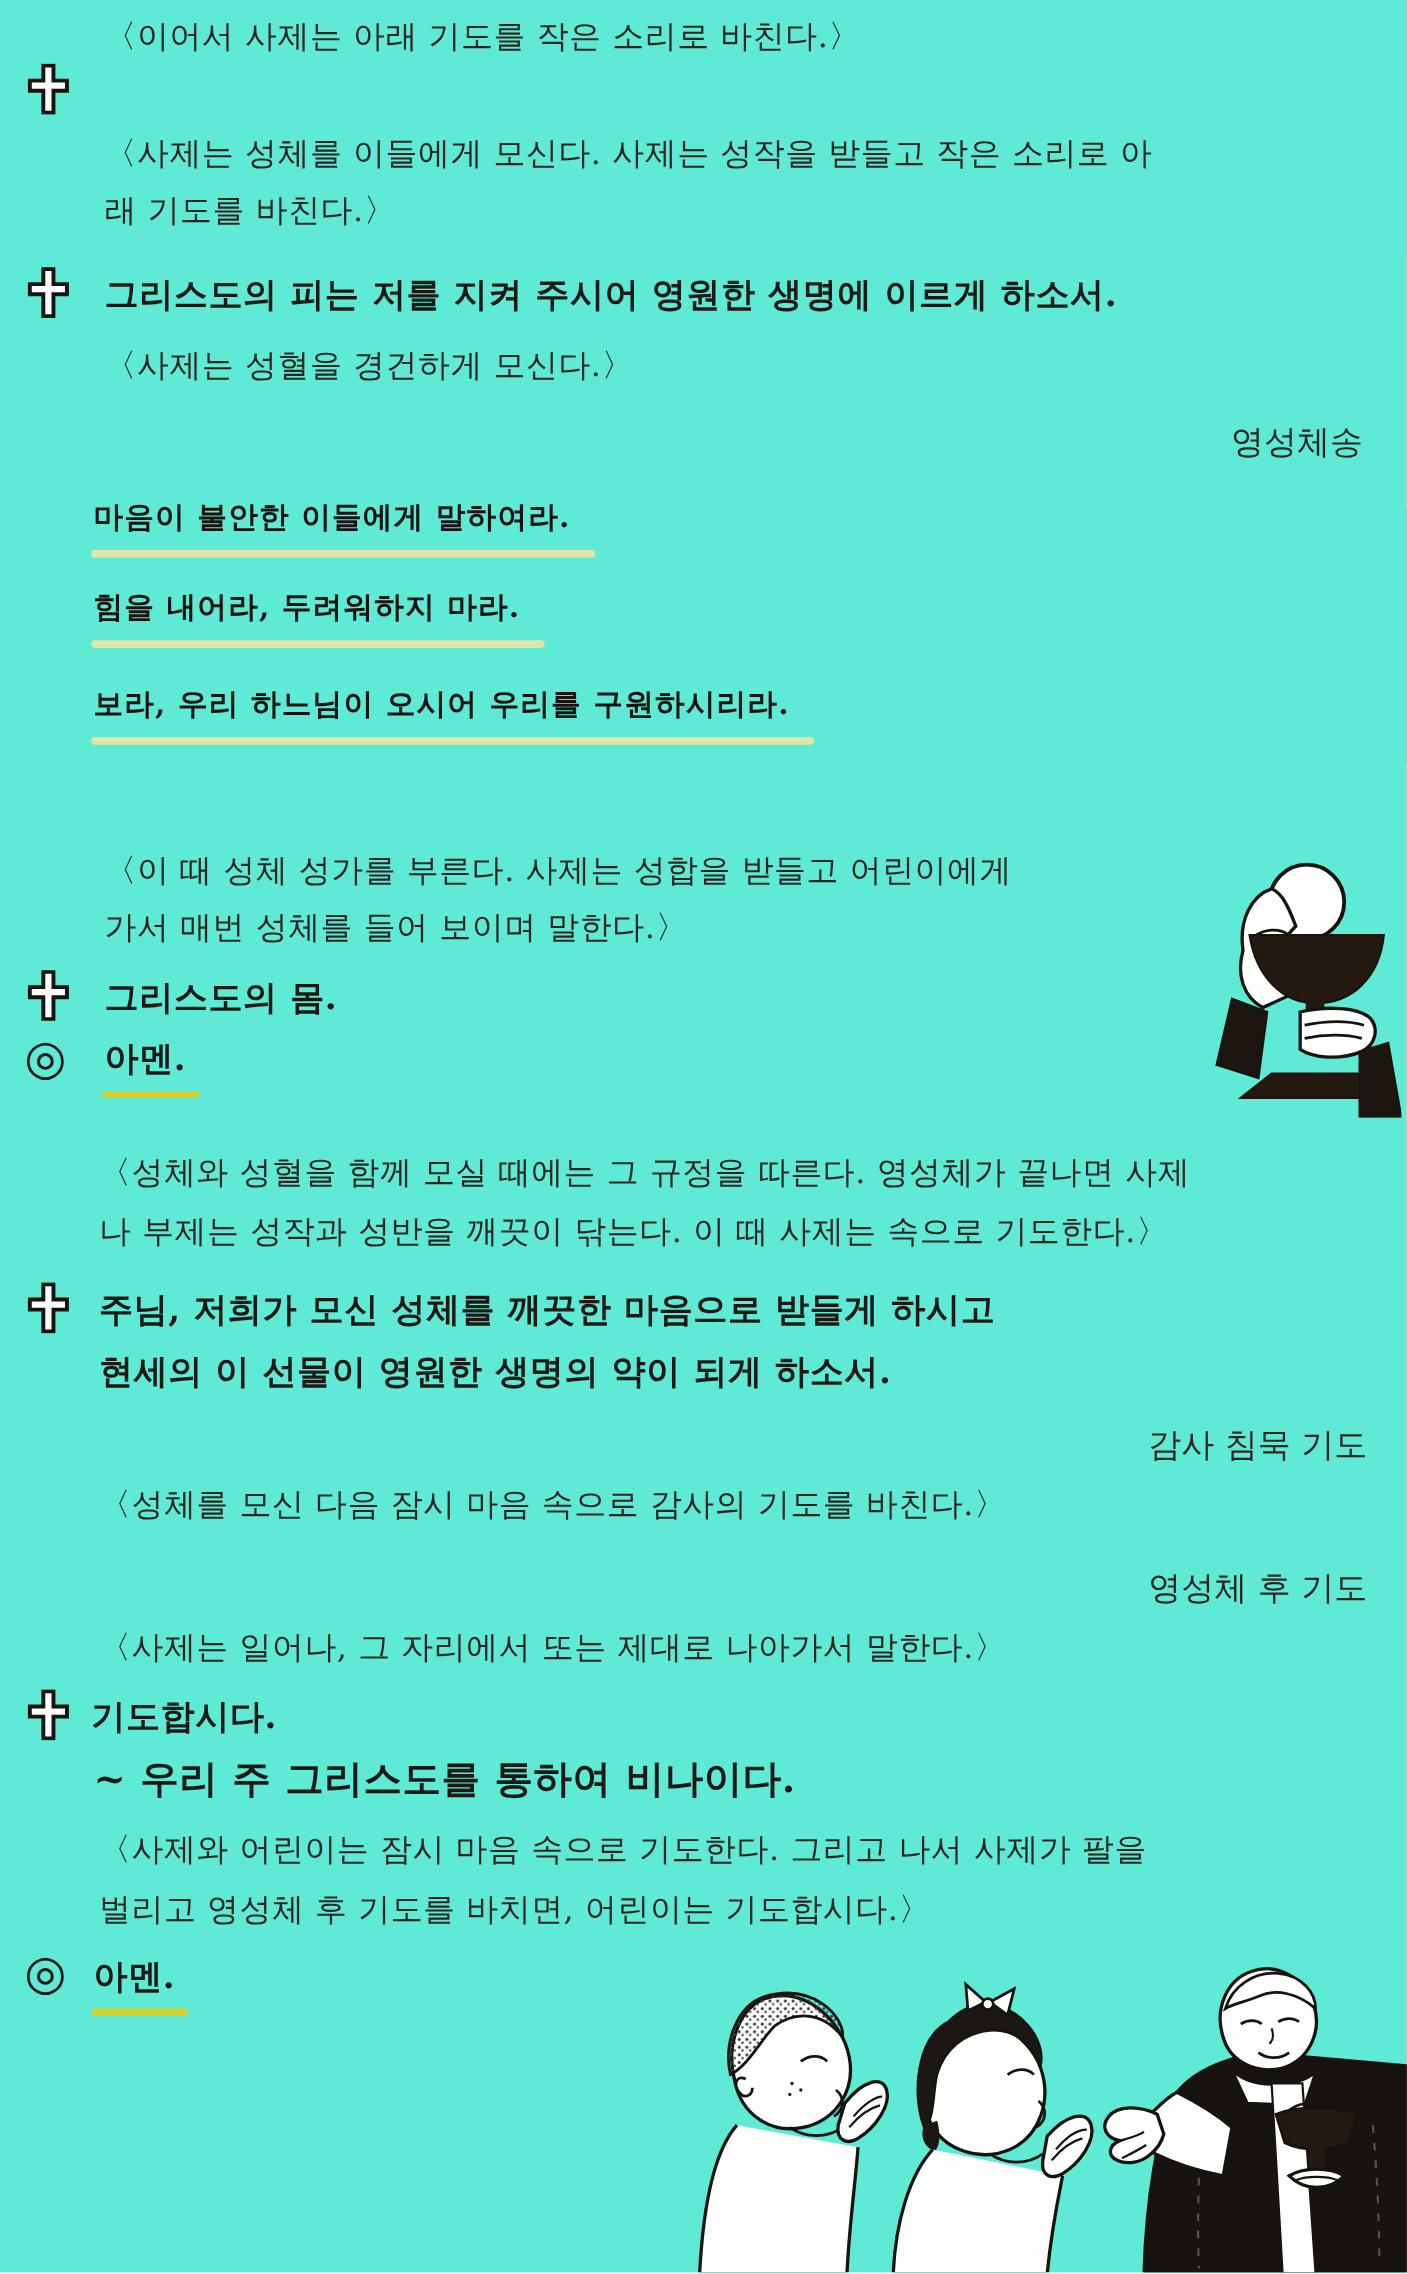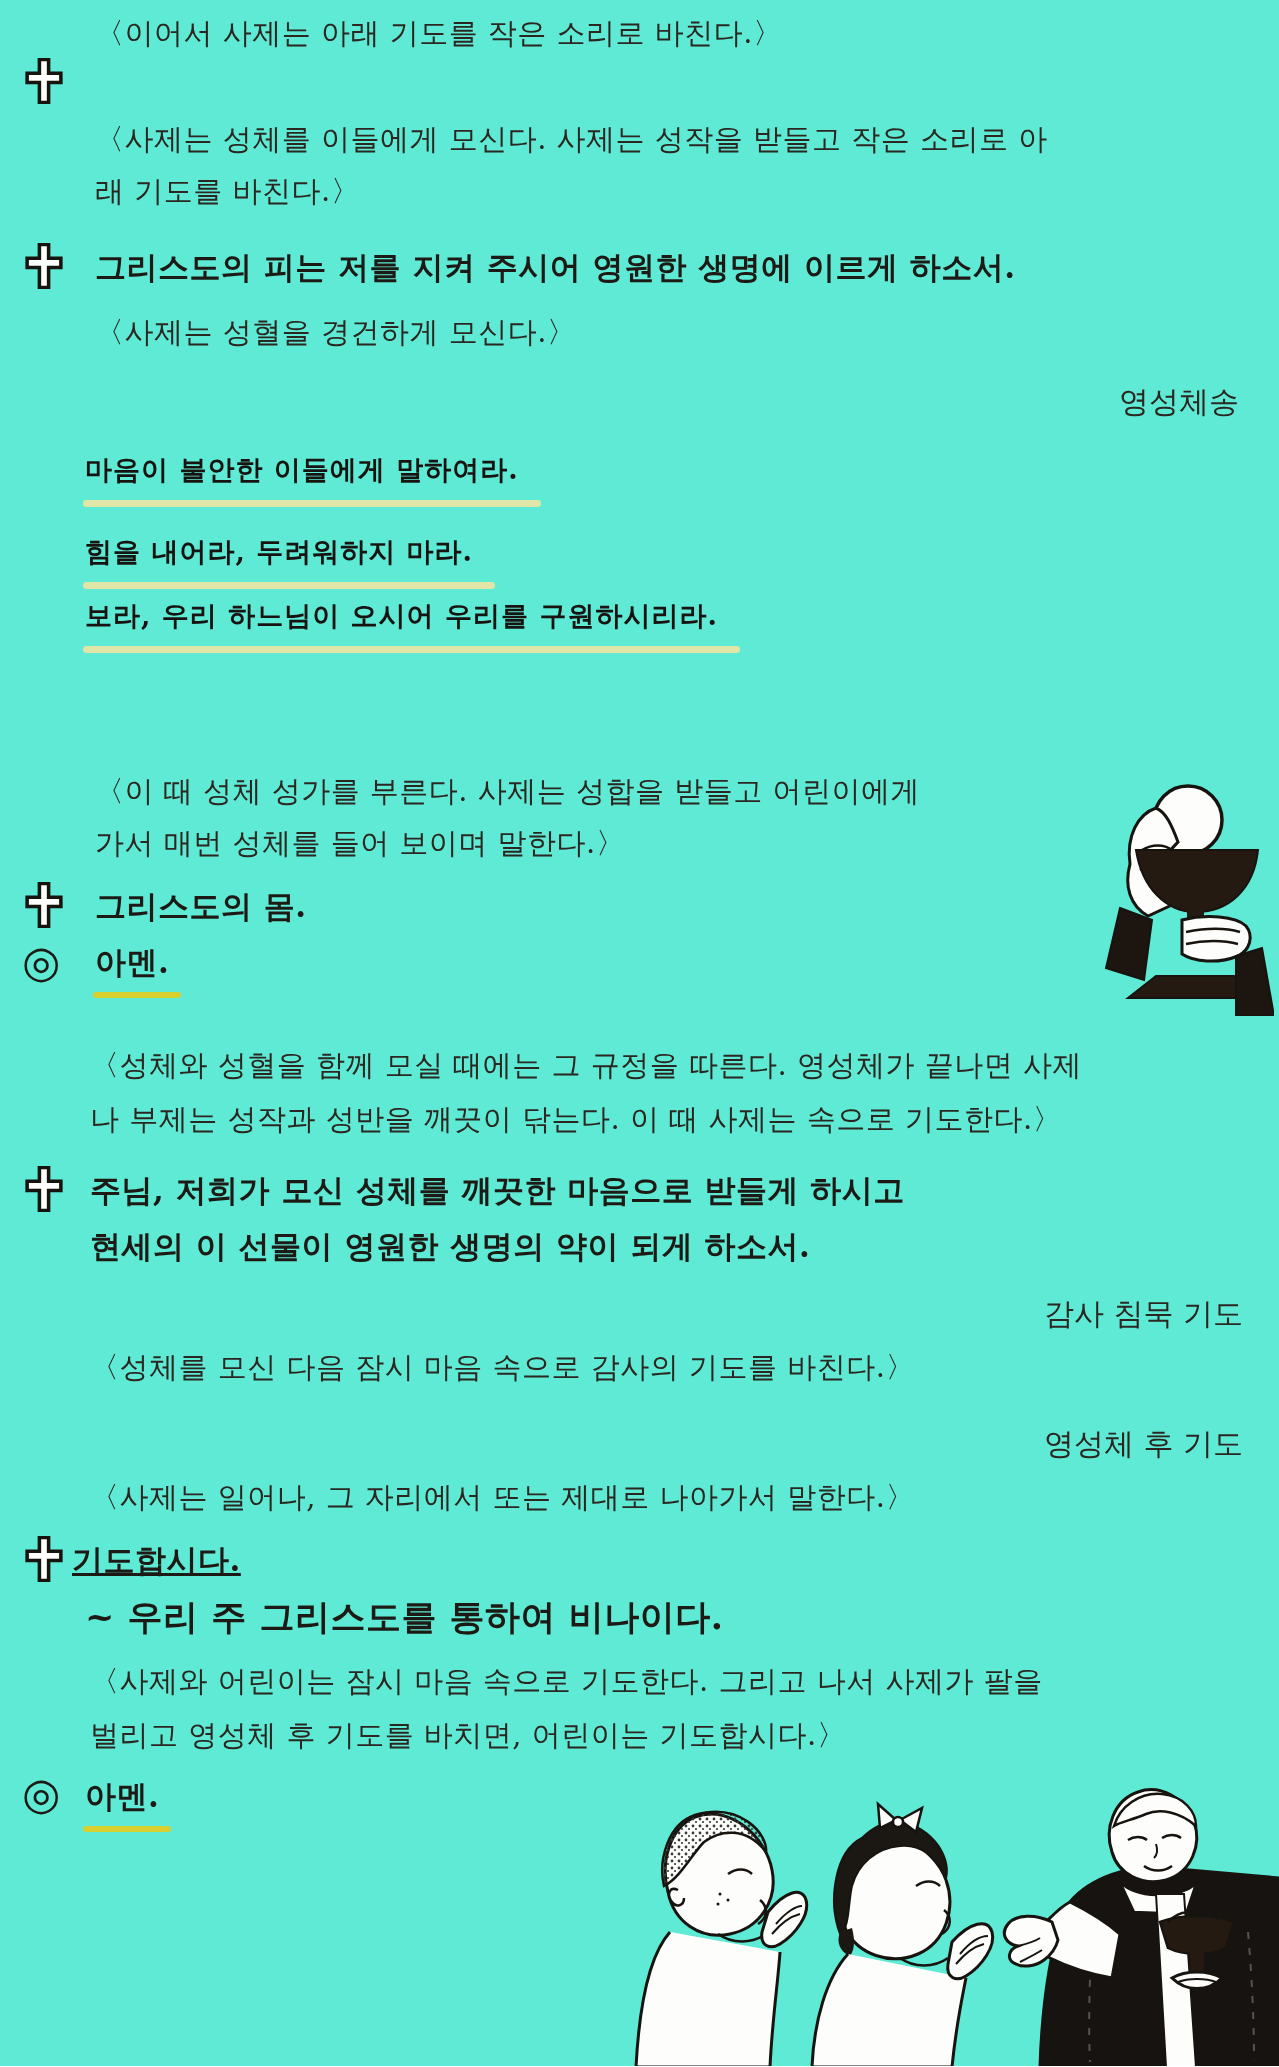--- a/index.html
+++ b/index.html
@@ -50,21 +50,21 @@
   <div class="abs" style="left:85px;top:452px;">
     <div class="antiphon-line"><span>마음이 불안한 이들에게 말하여라.</span>
       <div class="bar"></div>
     </div>
   </div>
   <div class="abs" style="left:85px;top:534px;">
     <div class="antiphon-line"><span>힘을 내어라, 두려워하지 마라.</span>
       <div class="bar"></div>
     </div>
   </div>
-  <div class="abs" style="left:85px;top:598px;">
+  <div class="abs" style="left:85px;top:622px;">
     <div class="antiphon-line"><span>보라, 우리 하느님이 오시어 우리를 구원하시리라.</span>
       <div class="bar"></div>
     </div>
   </div>
 
   <div class="abs rubric" style="left:95px;top:772px;">〈이 때 성체 성가를 부른다. 사제는 성합을 받들고 어린이에게</div>
   <div class="abs rubric" style="left:95px;top:824px;">가서 매번 성체를 들어 보이며 말한다.〉</div>
 
   <svg class="abs cross-marker" style="left:24px;top:882px;" viewBox="0 0 26 30">
     <path d="M10 1 h6 v9 h8 v6 h-8 v13 h-6 v-13 h-8 v-6 h8 z" fill="#fdfdfb" stroke="#17130f" stroke-width="2.3"></path>
@@ -113,21 +113,21 @@
 
   <div class="abs rubric" style="left:90px;top:1348px;">〈성체를 모신 다음 잠시 마음 속으로 감사의 기도를 바친다.〉</div>
 
   <div class="abs right-label" style="right:36px;top:1424px;">영성체 후 기도</div>
 
   <div class="abs rubric" style="left:90px;top:1478px;">〈사제는 일어나, 그 자리에서 또는 제대로 나아가서 말한다.〉</div>
 
   <svg class="abs cross-marker" style="left:24px;top:1536px;" viewBox="0 0 26 30">
     <path d="M10 1 h6 v9 h8 v6 h-8 v13 h-6 v-13 h-8 v-6 h8 z" fill="#fdfdfb" stroke="#17130f" stroke-width="2.3"></path>
   </svg>
-  <div class="abs prayer reg" style="left:72px;top:1540px;text-decoration:underline;">기도합시다.</div>
+  <div class="abs prayer reg" style="left:83px;top:1540px;">기도합시다.</div>
 
   <div class="abs prayer" style="left:85px;top:1594px;font-size:35px;">~ 우리 주 그리스도를 통하여 비나이다.</div>
 
   <div class="abs rubric" style="left:90px;top:1662px;">〈사제와 어린이는 잠시 마음 속으로 기도한다. 그리고 나서 사제가 팔을</div>
   <div class="abs rubric" style="left:90px;top:1716px;">벌리고 영성체 후 기도를 바치면, 어린이는 기도합시다.〉</div>
 
   <div class="abs resp-glyph" style="left:22px;top:1772px;">◎</div>
   <div class="abs" style="left:85px;top:1776px;">
     <div class="amen-wrap"><span class="prayer reg" style="position:static;">아멘.</span>
       <div class="ybar"></div>

